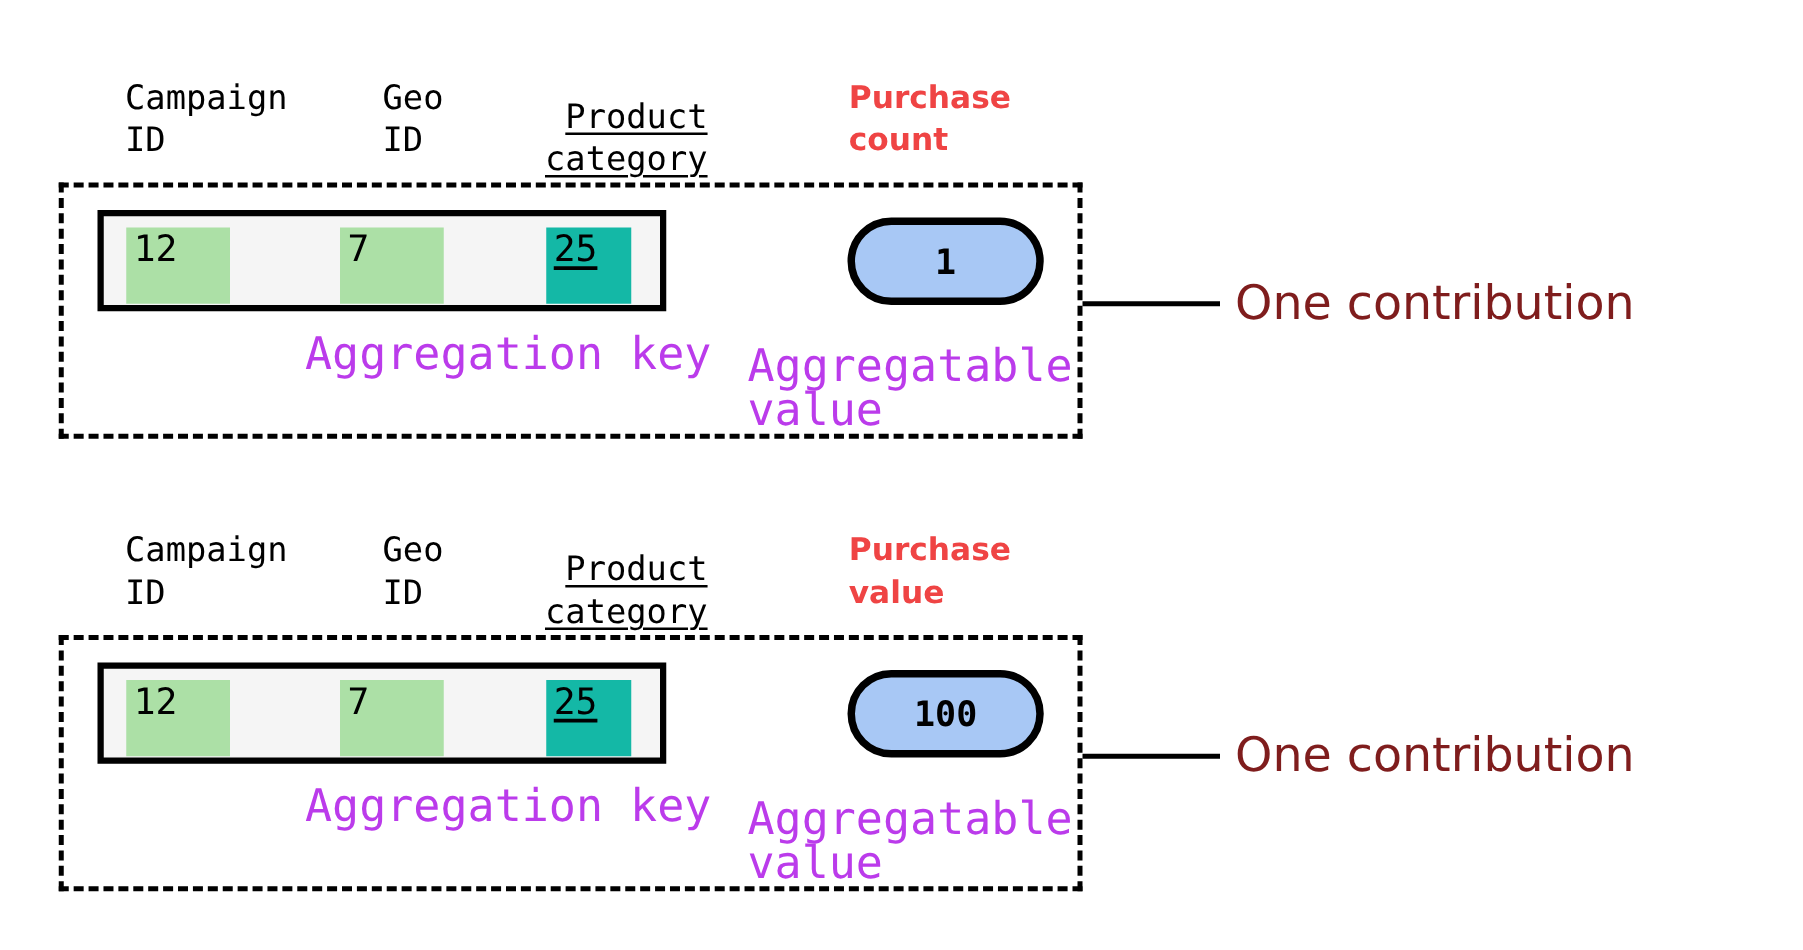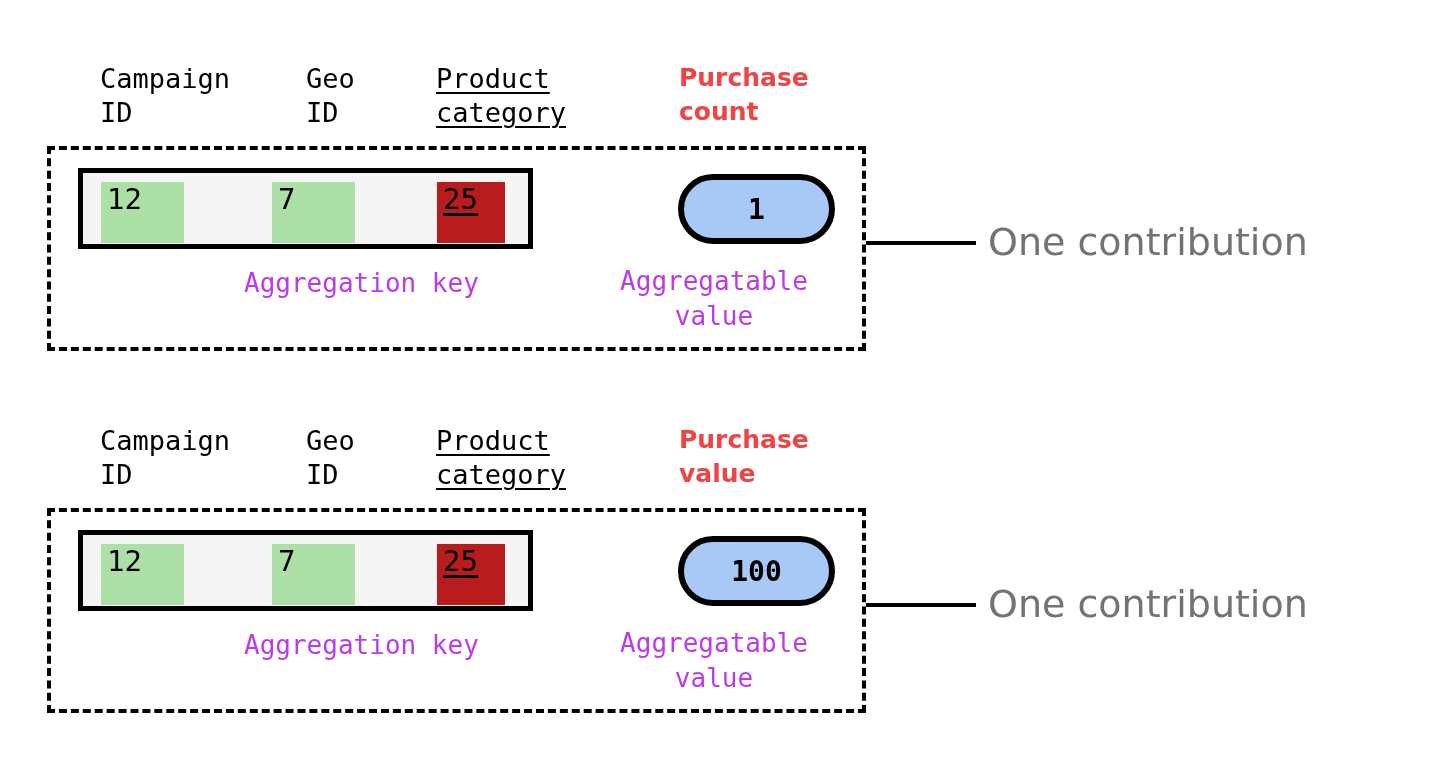--- a/index.html
+++ b/index.html
@@ -28,21 +28,21 @@
     position: absolute;
     font-family: "DejaVu Sans Mono", monospace;
     font-size: 27px;
     line-height: 34px;
     color: #000000;
     white-space: pre;
     letter-spacing: 0px;
   }
   .col-header.h-campaign { left: 100px; top: 62px; }
   .col-header.h-geo      { left: 271px; top: 62px; margin-left: 35px; }
-  .col-header.h-product  { left: 436px; top: 62px; text-decoration: underline; text-underline-offset: 4px; text-decoration-thickness: 2px; }
+  .col-header.h-product  { left: 436px; top: 77px; text-decoration: underline; text-underline-offset: 4px; text-decoration-thickness: 2px; text-align: right; }
 
   .metric-header {
     position: absolute;
     left: 679px;
     top: 61px;
     width: 190px;
     font-family: "DejaVu Sans", sans-serif;
     font-weight: bold;
     font-size: 25px;
     line-height: 34px;
@@ -78,21 +78,21 @@
     display: flex;
     align-items: flex-start;
     justify-content: flex-start;
     font-family: "DejaVu Sans Mono", monospace;
     font-size: 29px;
     color: #000000;
     padding-left: 6px;
   }
   .cell.c0 { left: 18px;  width: 83px; background: #ace0a6; }
   .cell.c1 { left: 189px; width: 83px; background: #ace0a6; }
-  .cell.c2 { left: 354px; width: 68px; background: #b91c1c; }
+  .cell.c2 { left: 354px; width: 68px; background: #14b8a6; }
   .cell.underlined .cell-text {
     text-decoration: underline;
     text-underline-offset: 4px;
     text-decoration-thickness: 3px;
   }
 
   
   .value-pill {
     position: absolute;
     left: 678px;
@@ -108,45 +108,45 @@
     font-family: "DejaVu Sans Mono", monospace;
     font-weight: bold;
     font-size: 28px;
     color: #000000;
   }
 
   
   .annot {
     position: absolute;
     font-family: "DejaVu Sans Mono", monospace;
-    font-size: 26px;
+    font-size: 36px;
     line-height: 35px;
     color: #bb3beb;
     white-space: pre-line;
   }
   .annot.key-annot   { left: 244px; top: 266px; }
-  .annot.value-annot { left: 598px; top: 264px; width: 232px; text-align: center; }
+  .annot.value-annot { left: 598px; top: 276px; width: 232px; text-align: left; }
 
   
   .connector {
     position: absolute;
     left: 866px;
     top: 241px;
     width: 110px;
     height: 4px;
     background: #000000;
   }
   .callout-label {
     position: absolute;
     left: 988px;
     top: 218px;
     font-family: "DejaVu Sans", sans-serif;
     font-size: 38px;
     line-height: 48px;
-    color: #737373;
+    color: #7f1d1d;
     white-space: nowrap;
   }
 </style>
 </head>
 <body>
 
 <div class="canvas">
 
   <div class="block" id="block-0">
 

